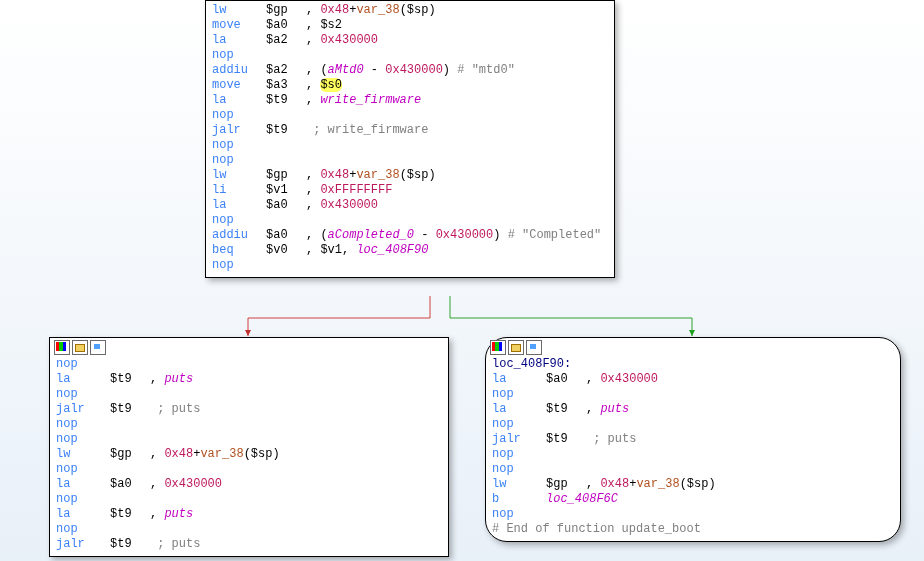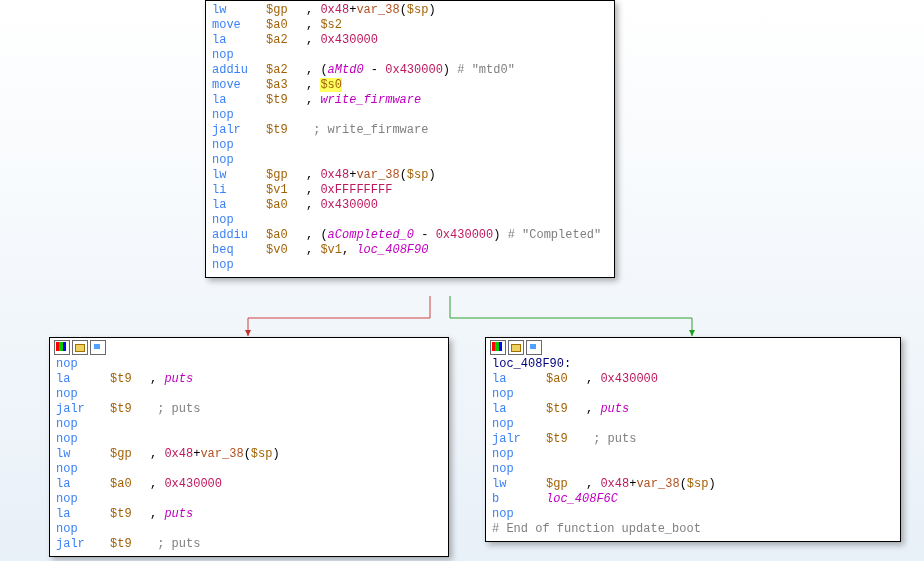--- a/index.html
+++ b/index.html
@@ -52,28 +52,28 @@
     background:#f0d060;border:1px solid #a07000;
   }
   .icon-sq.grid::before {
     content:"";
     position:absolute;
     top:2px;left:2px;width:8px;height:7px;
     background:#50a0ff;
     box-shadow:inset 0 0 0 1px #fff;
   }
   .c-mnem { color: #3b82f6; }
-  .c-reg  { color: #a16207; }
+  .c-reg  { color: #000000; }
   .c-num  { color: #be185d; }
   .c-var  { color: #b05020; }
   .c-sym  { color: #c000c0; font-style: italic; }
   .c-cmt  { color: #808080; }
   .c-lbl  { color: #000080; }
   .c-txt  { color: #000; }
-  .hilite { background: #ffff60; }
+  .hilite { background: #ffff60; border-radius: 6px; }
   svg.edges {
     position: absolute;
     top: 0; left: 0;
     width: 924px;
     height: 561px;
     pointer-events: none;
   }
   .mn { display:inline-block; width:54px; }
   .op1{ display:inline-block; width:40px; }
 </style>
@@ -134,21 +134,21 @@
       <div><span class="mn c-mnem">lw</span><span class="op1 c-reg">$gp</span><span class="c-txt">, </span><span class="c-num">0x48</span><span class="c-txt">+</span><span class="c-var">var_38</span><span class="c-txt">(</span><span class="c-reg">$sp</span><span class="c-txt">)</span></div>
       <div><span class="mn c-mnem">nop</span></div>
       <div><span class="mn c-mnem">la</span><span class="op1 c-reg">$a0</span><span class="c-txt">, </span><span class="c-num">0x430000</span></div>
       <div><span class="mn c-mnem">nop</span></div>
       <div><span class="mn c-mnem">la</span><span class="op1 c-reg">$t9</span><span class="c-txt">, </span><span class="c-sym">puts</span></div>
       <div><span class="mn c-mnem">nop</span></div>
       <div><span class="mn c-mnem">jalr</span><span class="op1 c-reg">$t9</span><span class="c-txt"> </span><span class="c-cmt">; puts</span></div>
     </div>
 </div>
 
-<div class="node" style="left:485px; top:337px; width:414px;">
+<div class="node" style="left:485px; top:337px; width:414px;border-radius:22px;">
   <div class="icons">
     <span class="icon-sq rgb"></span>
     <span class="icon-sq folder"></span>
     <span class="icon-sq grid"></span>
   </div>
   <div class="code" id="code-right">
       <div><span class="c-lbl">loc_408F90:</span></div>
       <div><span class="mn c-mnem">la</span><span class="op1 c-reg">$a0</span><span class="c-txt">, </span><span class="c-num">0x430000</span></div>
       <div><span class="mn c-mnem">nop</span></div>
       <div><span class="mn c-mnem">la</span><span class="op1 c-reg">$t9</span><span class="c-txt">, </span><span class="c-sym">puts</span></div>

